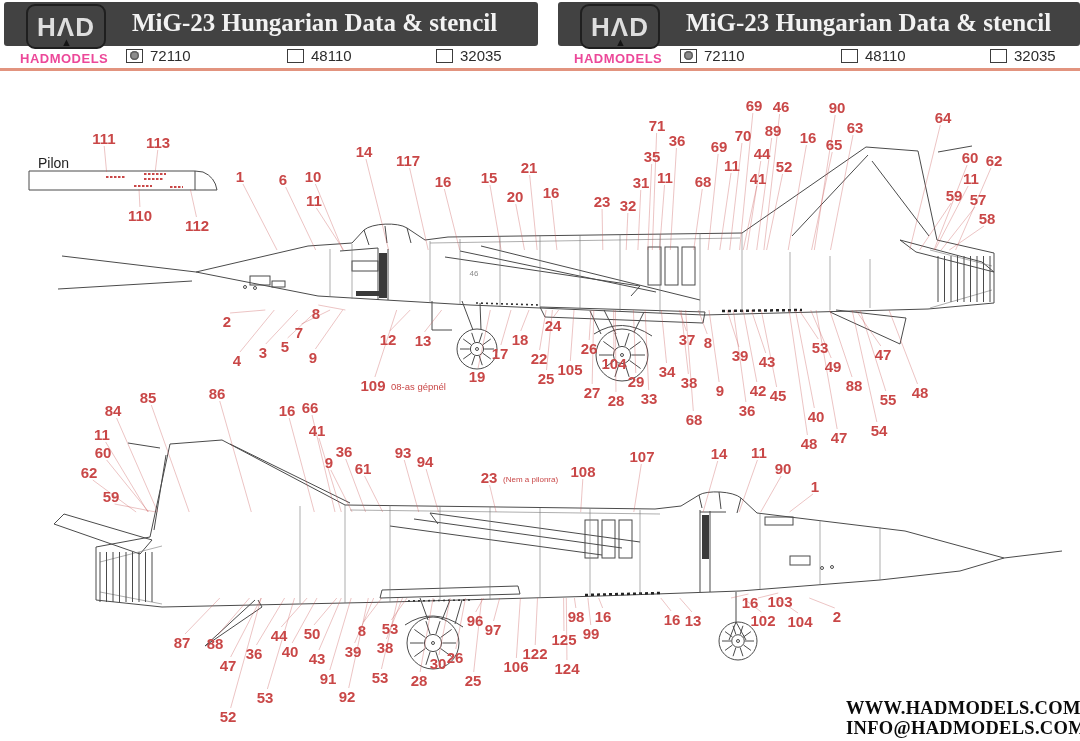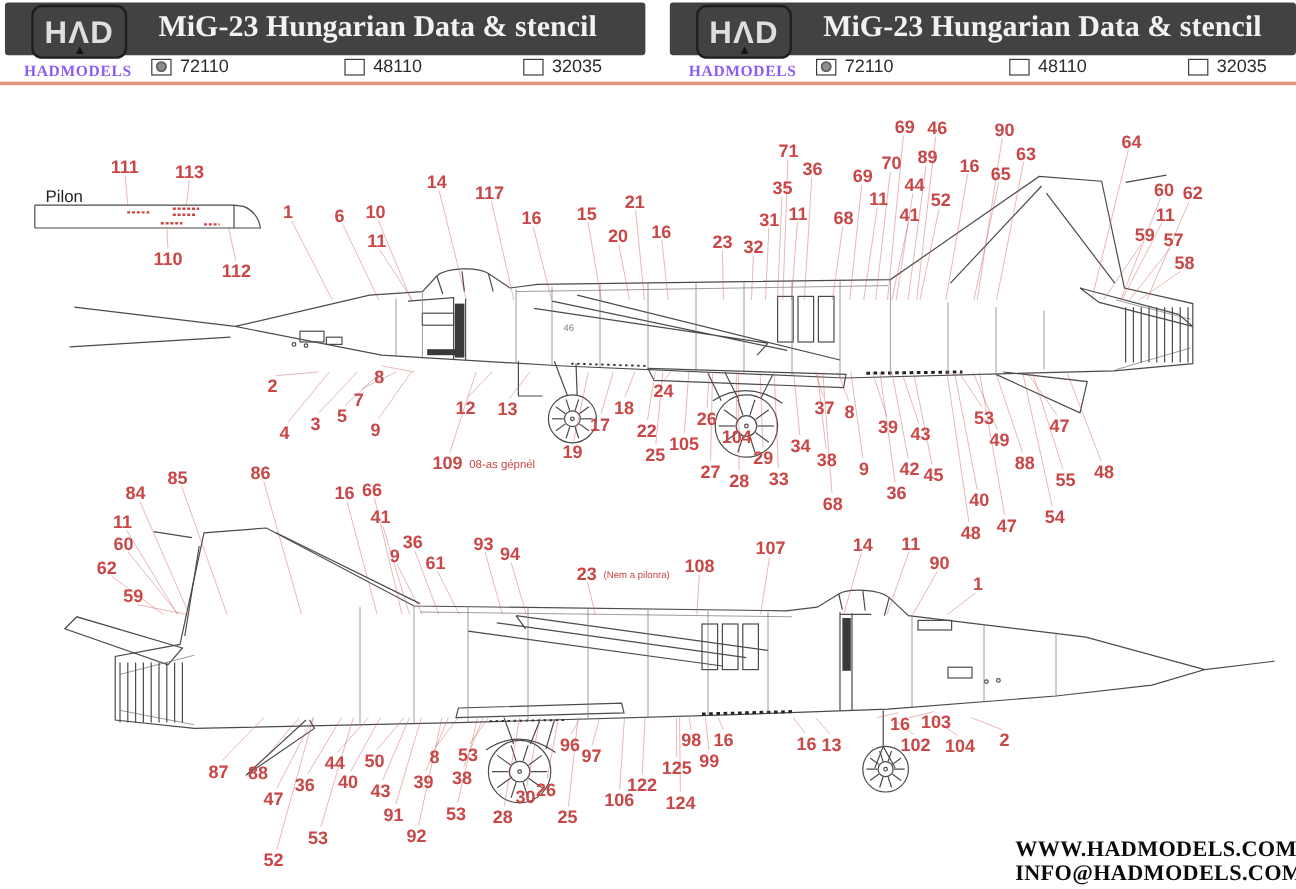--- a/index.html
+++ b/index.html
@@ -8,21 +8,21 @@
 
   
   .header-unit{position:absolute;top:0;height:70px;overflow:hidden;}
   #header-left{left:4px;width:534px;}
   #header-right{left:558px;width:522px;}
   .bar{position:absolute;left:0;top:2px;width:100%;height:44px;background:#424242;border-radius:3px;}
   .brand-box{position:absolute;left:22px;top:4px;width:76px;height:41px;border:2.5px solid #1f1f1f;border-radius:9px;display:flex;align-items:center;justify-content:center;z-index:2;background:#424242;}
   .logo-text{color:#dedede;font-size:26px;font-weight:bold;letter-spacing:1px;position:relative;line-height:1;}
   .logo-tri{position:absolute;left:50%;transform:translateX(-46%);bottom:-1px;color:#141414;font-size:11px;}
   .title{position:absolute;left:128px;top:9px;color:#f2f2f2;font-family:Liberation Serif, serif;font-weight:bold;font-size:25px;white-space:nowrap;z-index:1;}
-  .brand-name{position:absolute;left:16px;top:51px;font-family:Liberation Serif, serif;font-weight:bold;font-size:13px;color:#8b5cf6;letter-spacing:.5px;}
+  .brand-name{position:absolute;left:16px;top:51px;font-family:Liberation Sans, sans-serif;font-weight:bold;font-size:13px;color:#ec4899;letter-spacing:.5px;}
   .scale-opt{position:absolute;top:47px;display:flex;align-items:center;gap:7px;}
   .scale-opt .box{width:17px;height:14px;border:1.6px solid #3c3c3c;background:#fff;display:inline-flex;align-items:center;justify-content:center;box-sizing:border-box;}
   .scale-opt.checked .box::after{content:"";width:9px;height:9px;border-radius:50%;background:#8d8d8d;box-shadow:inset 0 0 0 1.5px #606060;}
   .scale-label{font-size:15px;color:#2c2c2c;}
   .opt-0{left:122px}.opt-1{left:283px}.opt-2{left:432px}
   .watermark{position:absolute;left:794px;top:2px;font-weight:bold;font-size:41px;letter-spacing:-2px;z-index:5;white-space:nowrap;}
   .wm1{color:#9b9b9b}.wm2{color:#95c83c}
   .rule{position:absolute;left:0;top:68px;width:1080px;height:3px;background:#e2947f;}
 
   

